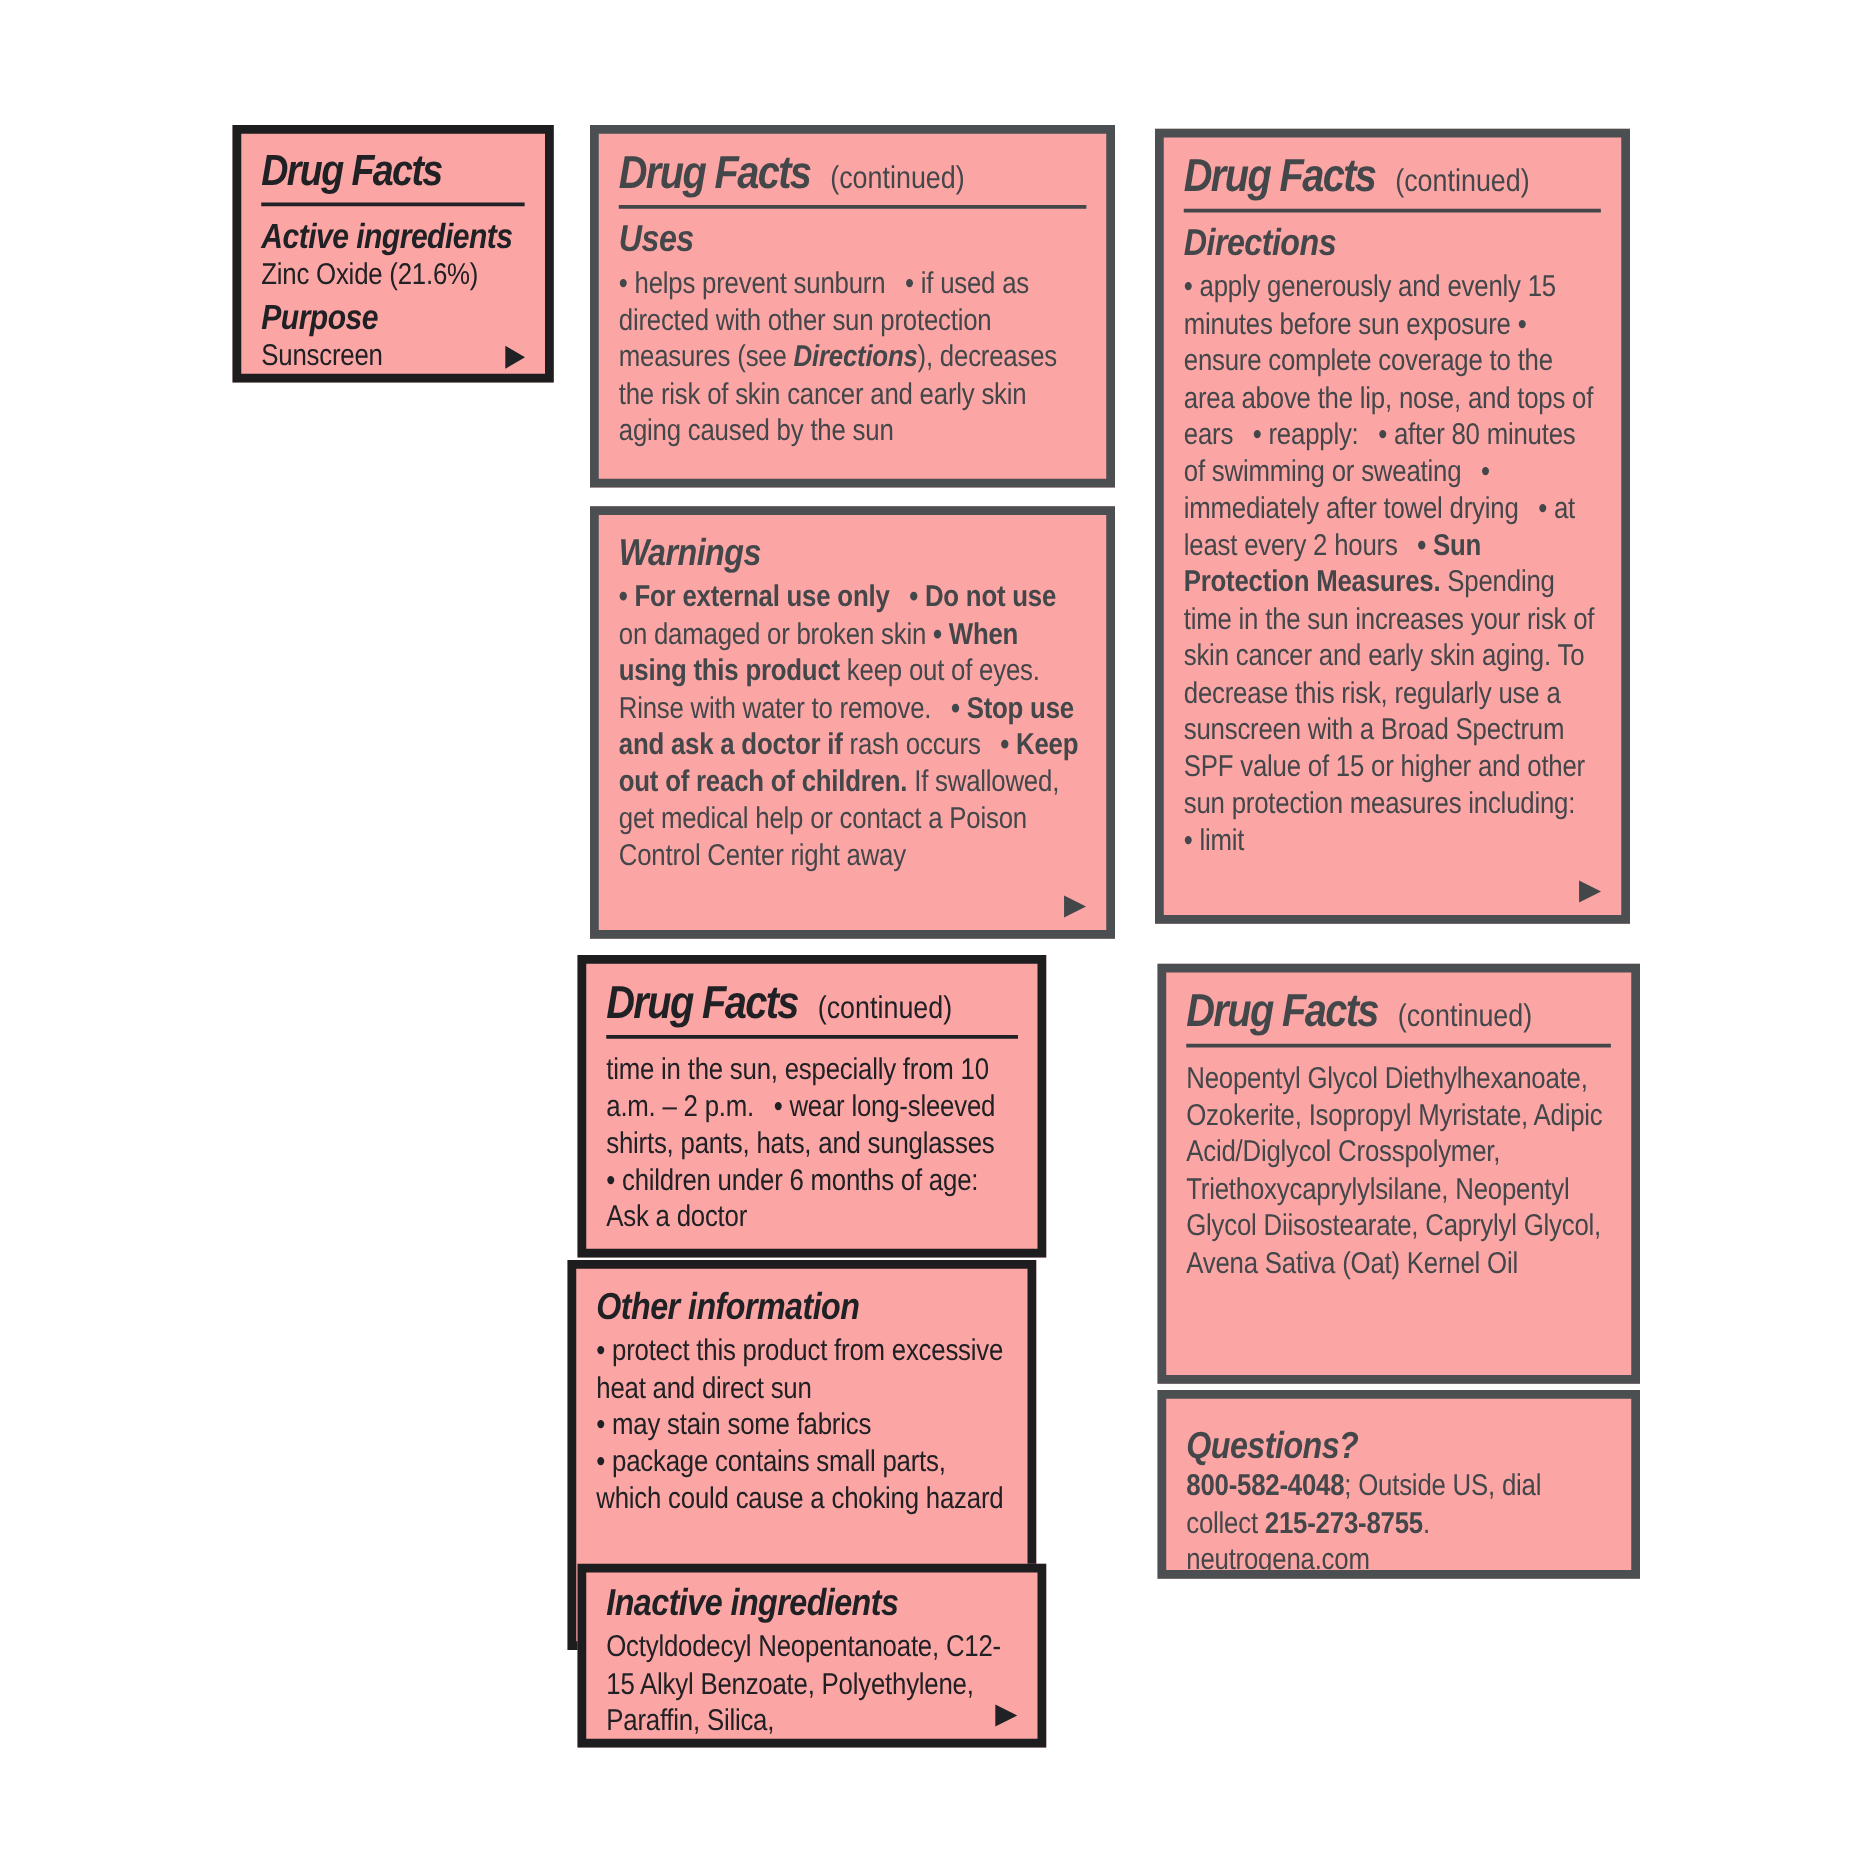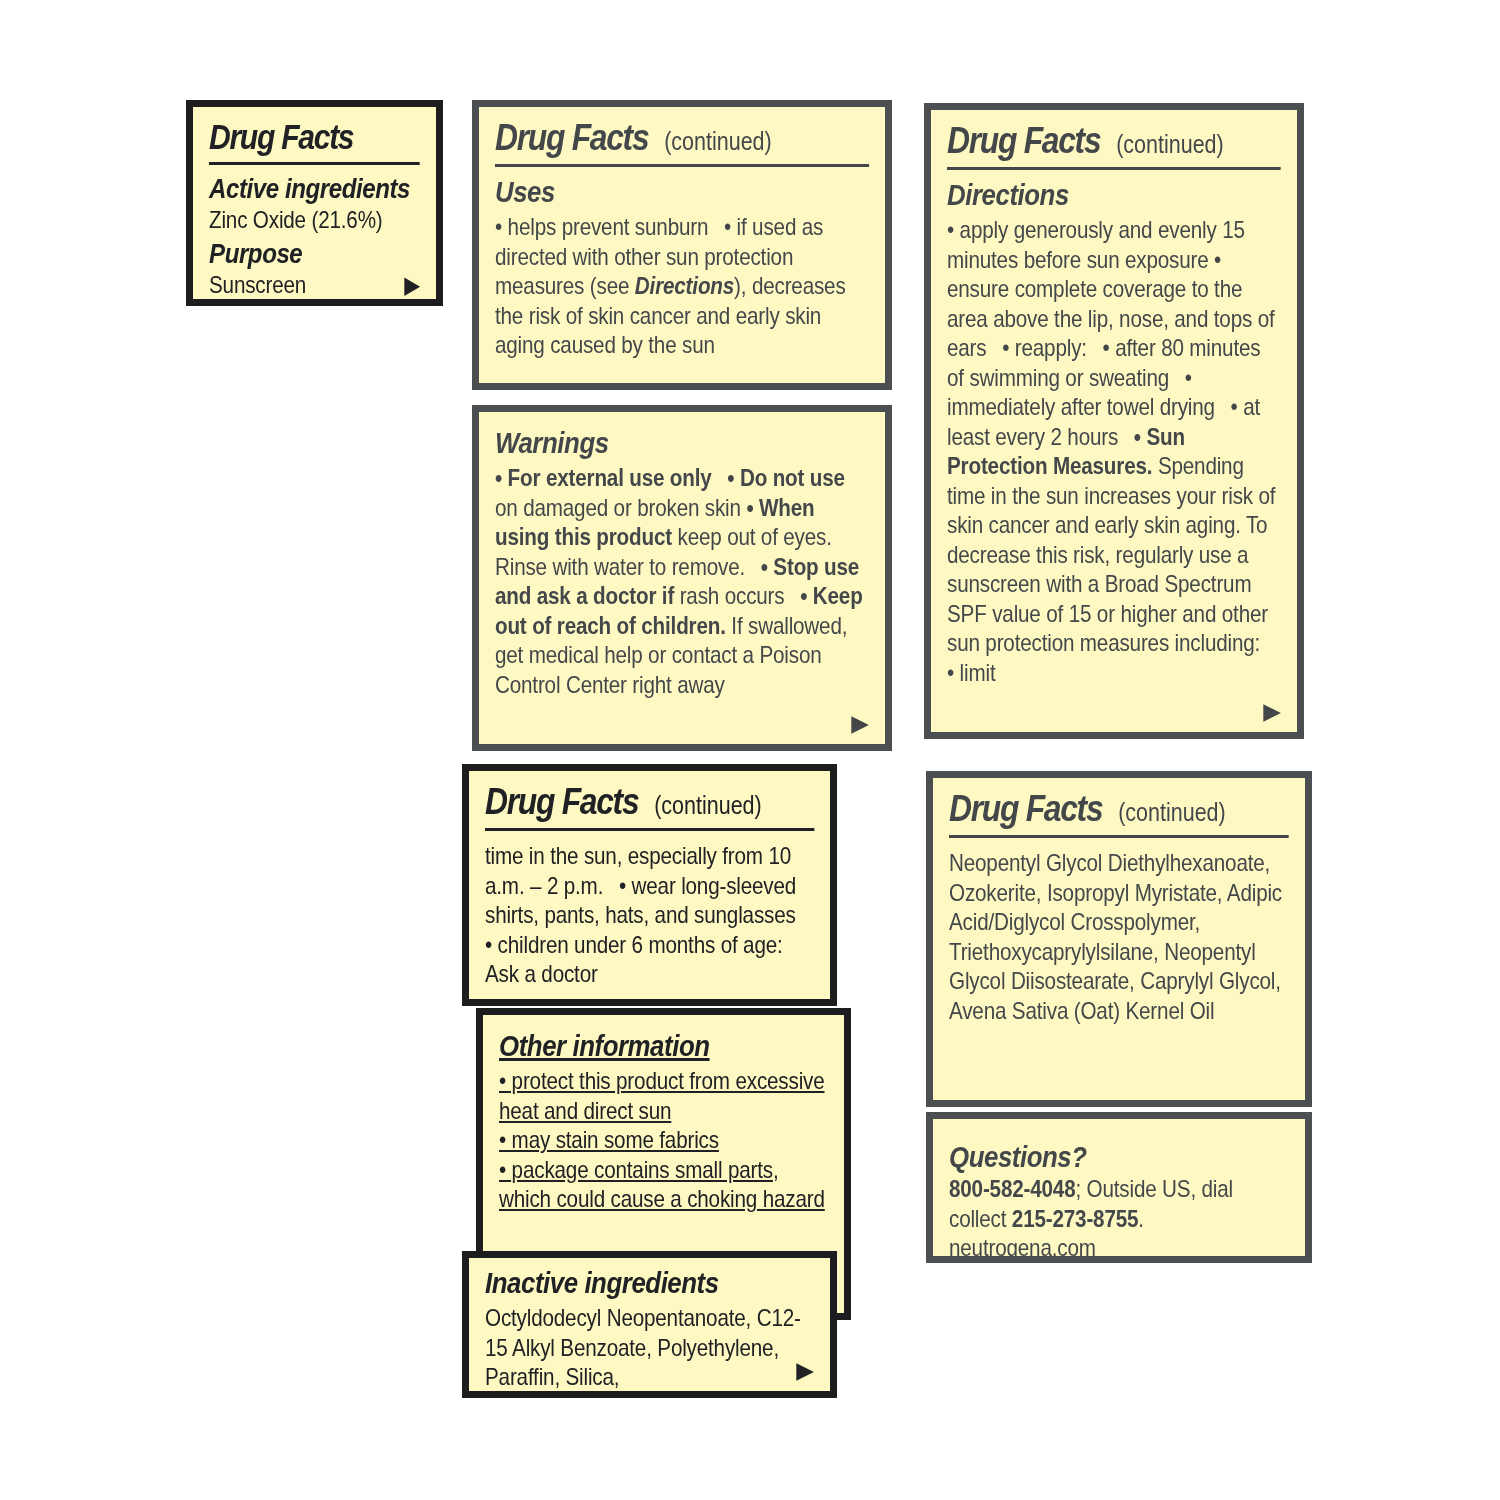--- a/index.html
+++ b/index.html
@@ -2,21 +2,21 @@
 <html><head>
 <meta charset="utf-8">
 <style>
   html,body{margin:0;padding:0;}
   body{
     width:1500px;height:1500px;background:#ffffff;position:relative;
     font-family:"Liberation Sans", sans-serif;
     -webkit-font-smoothing:antialiased;
   }
   .box{
-    position:absolute;background:#fef9c3;border-style:solid;border-width:7px;
+    position:absolute;background:#fca5a5;border-style:solid;border-width:7px;
     box-sizing:border-box;overflow:hidden;
   }
   .black{border-color:#1d1d1f;color:#202124;}
   .gray{border-color:#4b4f52;color:#43474a;}
   .inner{position:relative;height:100%;box-sizing:border-box;padding:8px 16px;}
   
   .cond{transform:scaleX(0.86);transform-origin:0 0;width:116.28%;}
   .df-head{white-space:nowrap;margin-top:2px;}
   .df-title{font-size:37px;font-weight:bold;font-style:italic;letter-spacing:-1.5px;}
   .continued{font-size:25px;font-weight:normal;font-style:normal;margin-left:14px;letter-spacing:0;}
@@ -95,21 +95,21 @@
       <div class="df-head">
         <span class="df-title">Drug Facts</span>
         <span class="continued">(continued)</span>
       </div>
       <div class="rule"></div>
       <div class="body" style="margin-top:10px;">time in the sun, especially from 10 a.m. – 2 p.m.  • wear long-sleeved shirts, pants, hats, and sunglasses  • children under 6 months of age: Ask a doctor</div>
     </div>
   </div>
 </div>
 
-<div class="box black" style="left:476px;top:1008px;width:375px;height:312px;text-decoration:underline;">
+<div class="box black" style="left:454px;top:1008px;width:375px;height:312px;">
   <div class="inner">
     <div class="cond">
       <div class="sect">Other information</div>
       <div class="body">• protect this product from excessive heat and direct sun</div>
       <div class="body">• may stain some fabrics</div>
       <div class="body">• package contains small parts, which could cause a choking hazard</div>
     </div>
   </div>
 </div>
 

